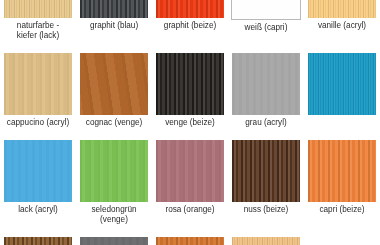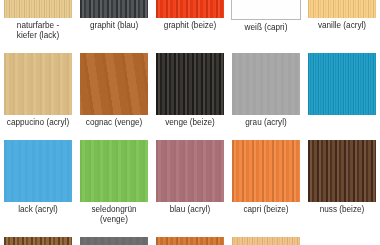--- a/index.html
+++ b/index.html
@@ -194,35 +194,35 @@
             <div class="diag"></div>
           </div>
           <div class="label">seledongrün
 (venge)</div>
         </div>
         <div class="cell">
           <div class="swatch g-soft" style="background: rgb(171, 114, 120);">
             <div class="grain"></div>
             <div class="diag"></div>
           </div>
-          <div class="label">blau (acryl)</div>
+          <div class="label">rosa (orange)</div>
+        </div>
+        <div class="cell">
+          <div class="swatch g-strong" style="background: rgb(94, 58, 34);">
+            <div class="grain"></div>
+            <div class="diag"></div>
+          </div>
+          <div class="label">nuss (beize)</div>
         </div>
         <div class="cell">
           <div class="swatch g-med" style="background: rgb(242, 132, 60);">
             <div class="grain"></div>
             <div class="diag"></div>
           </div>
           <div class="label">capri (beize)</div>
-        </div>
-        <div class="cell">
-          <div class="swatch g-strong" style="background: rgb(94, 58, 34);">
-            <div class="grain"></div>
-            <div class="diag"></div>
-          </div>
-          <div class="label">nuss (beize)</div>
         </div>
       </div>
       <div class="row">
         <div class="cell">
           <div class="swatch g-strong" style="background: rgb(138, 90, 43);">
             <div class="grain"></div>
             <div class="diag"></div>
           </div>
         </div>
         <div class="cell">

